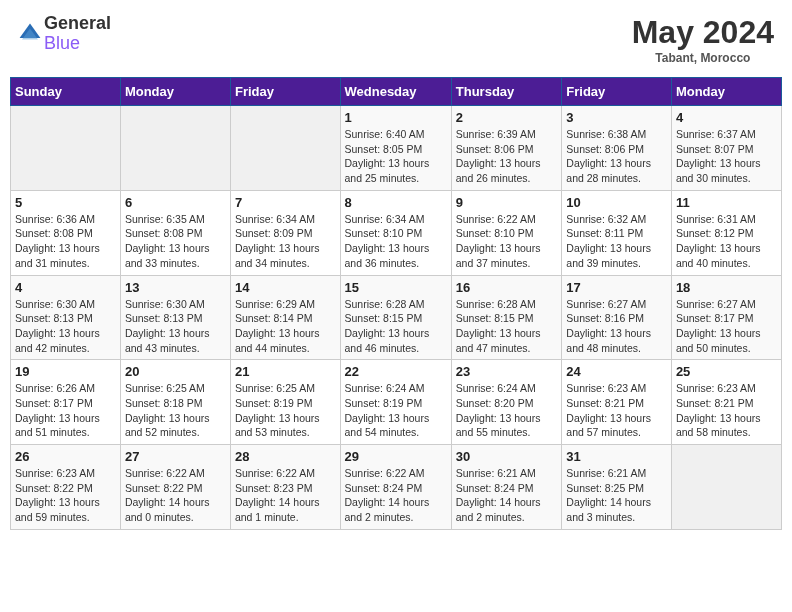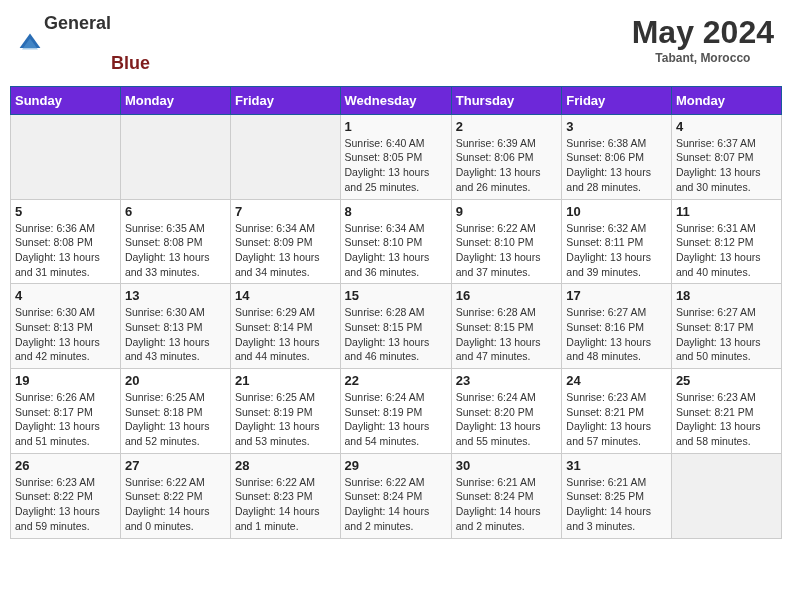--- a/index.html
+++ b/index.html
@@ -16,32 +16,32 @@
       align-items: flex-start;
       margin-bottom: 8px;
       padding: 4px 8px;
     }
     .logo {
       display: flex;
       align-items: center;
     }
     .logo-text {
       display: flex;
+      flex-direction: column;
       line-height: 1.1;
     }
     .logo-general {
       font-size: 18px;
       font-weight: bold;
       color: #333;
     }
     .logo-blue {
       font-size: 18px;
-      font-weight: bold;
-      color: #7f1d1d;
-      margin-top: 40px;
+      font-weight: normal;
+      color: #8b5cf6;
     }
     .logo-icon {
       width: 24px;
       height: 24px;
       margin-right: 2px;
     }
     .title-block {
       text-align: center;
     }
     .month-year {
@@ -53,21 +53,21 @@
       font-size: 12px;
       color: #555;
       font-weight: bold;
     }
     .calendar {
       width: 100%;
       border-collapse: collapse;
       font-size: 11px;
     }
     .calendar thead tr th {
-      background: #6d28d9;
+      background: #4c1d95;
       color: #fff;
       padding: 6px 4px;
       text-align: left;
       font-size: 13px;
       font-weight: bold;
       border: 1px solid #1a5a9a;
     }
     .calendar tbody tr td {
       border: 1px solid #ccc;
       vertical-align: top;

